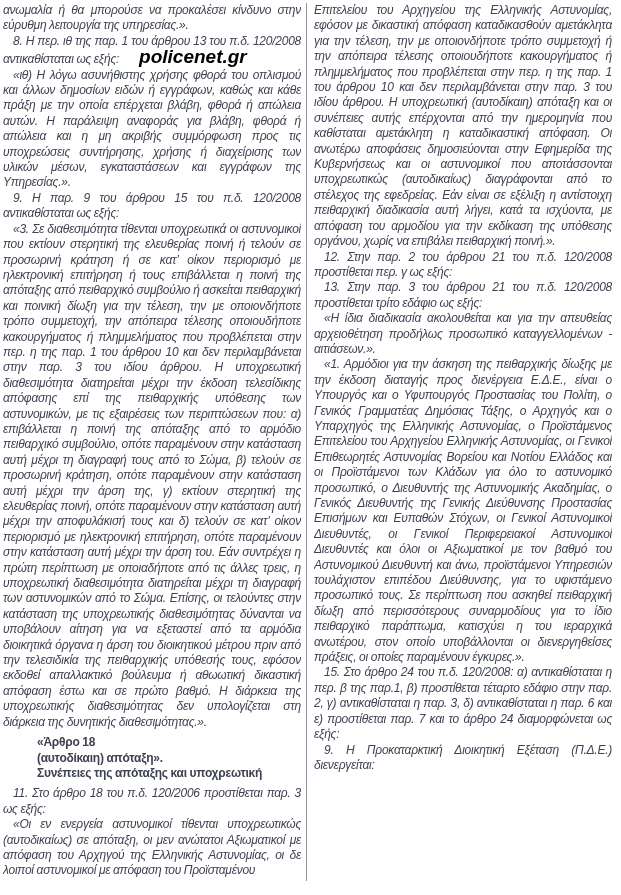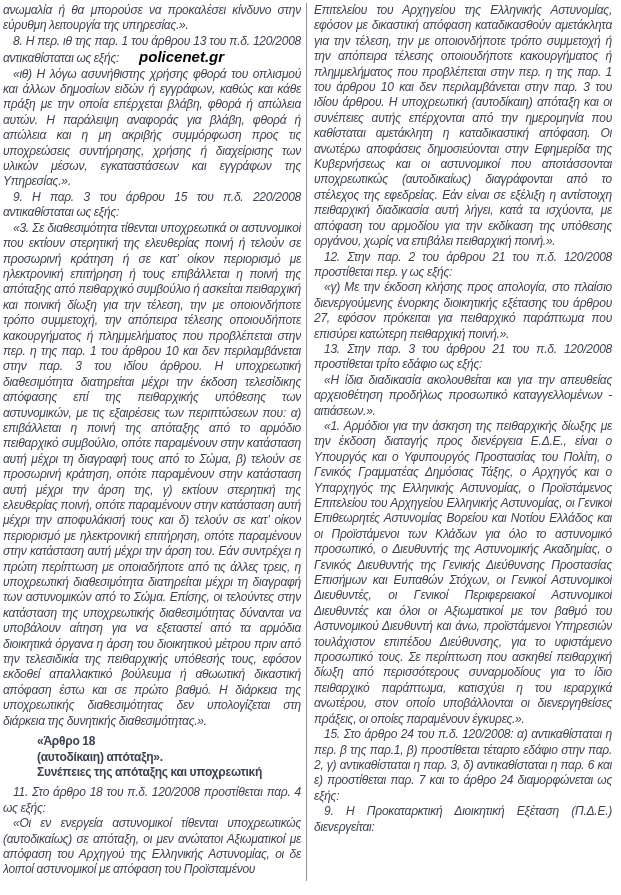--- a/index.html
+++ b/index.html
@@ -53,49 +53,48 @@
     font-weight: bold;
   }
   .article-heading div {
     text-indent: 0;
   }
   .wm {
     display: inline-block;
     margin-left: 20px;
     font-weight: bold;
     color: var(--watermark-color, #000000);
-    font-size: 15px;
+    font-size: 19px;
     letter-spacing: 0;
     word-spacing: 0;
     line-height: 15.4px;
     text-indent: 0;
   }
 </style>
 </head>
 <body style="background: rgb(255, 255, 255);">
 
 <div class="page">
   <div class="col" id="col-0">
       <p class="continuation">ανωμαλία ή θα μπορούσε να προκαλέσει κίνδυνο στην εύρυθμη λειτουργία της υπηρεσίας.».</p>
       <p class="paragraph">8. Η περ. ιθ της παρ. 1 του άρθρου 13 του π.δ. 120/2008 αντικαθίσταται ως εξής:<span class="wm">policenet.gr</span></p>
       <p class="paragraph">«ιθ) Η λόγω ασυνήθιστης χρήσης φθορά του οπλισμού και άλλων δημοσίων ειδών ή εγγράφων, καθώς και κάθε πράξη με την οποία επέρχεται βλάβη, φθορά ή απώλεια αυτών. Η παράλειψη αναφοράς για βλάβη, φθορά ή απώλεια και η μη ακριβής συμμόρφωση προς τις υποχρεώσεις συντήρησης, χρήσης ή διαχείρισης των υλικών μέσων, εγκαταστάσεων και εγγράφων της Υπηρεσίας.».</p>
-      <p class="paragraph">9. Η παρ. 3 του άρθρου 15 του π.δ. 220/2008 αντικαθίσταται ως εξής:</p>
+      <p class="paragraph">9. Η παρ. 9 του άρθρου 15 του π.δ. 120/2008 αντικαθίσταται ως εξής:</p>
       <p class="paragraph">«3. Σε διαθεσιμότητα τίθενται υποχρεωτικά οι αστυνομικοί που εκτίουν στερητική της ελευθερίας ποινή ή τελούν σε προσωρινή κράτηση ή σε κατ’ οίκον περιορισμό με ηλεκτρονική επιτήρηση ή τους επιβάλλεται η ποινή της απόταξης από πειθαρχικό συμβούλιο ή ασκείται πειθαρχική και ποινική δίωξη για την τέλεση, την με οποιονδήποτε τρόπο συμμετοχή, την απόπειρα τέλεσης οποιουδήποτε κακουργήματος ή πλημμελήματος που προβλέπεται στην περ. η της παρ. 1 του άρθρου 10 και δεν περιλαμβάνεται στην παρ. 3 του ιδίου άρθρου. Η υποχρεωτική διαθεσιμότητα διατηρείται μέχρι την έκδοση τελεσίδικης απόφασης επί της πειθαρχικής υπόθεσης των αστυνομικών, με τις εξαιρέσεις των περιπτώσεων που: α) επιβάλλεται η ποινή της απόταξης από το αρμόδιο πειθαρχικό συμβούλιο, οπότε παραμένουν στην κατάσταση αυτή μέχρι τη διαγραφή τους από το Σώμα, β) τελούν σε προσωρινή κράτηση, οπότε παραμένουν στην κατάσταση αυτή μέχρι την άρση της, γ) εκτίουν στερητική της ελευθερίας ποινή, οπότε παραμένουν στην κατάσταση αυτή μέχρι την αποφυλάκισή τους και δ) τελούν σε κατ’ οίκον περιορισμό με ηλεκτρονική επιτήρηση, οπότε παραμένουν στην κατάσταση αυτή μέχρι την άρση του. Εάν συντρέχει η πρώτη περίπτωση με οποιαδήποτε από τις άλλες τρεις, η υποχρεωτική διαθεσιμότητα διατηρείται μέχρι τη διαγραφή των αστυνομικών από το Σώμα. Επίσης, οι τελούντες στην κατάσταση της υποχρεωτικής διαθεσιμότητας δύνανται να υποβάλουν αίτηση για να εξεταστεί από τα αρμόδια διοικητικά όργανα η άρση του διοικητικού μέτρου πριν από την τελεσιδικία της πειθαρχικής υπόθεσής τους, εφόσον εκδοθεί απαλλακτικό βούλευμα ή αθωωτική δικαστική απόφαση έστω και σε πρώτο βαθμό. Η διάρκεια της υποχρεωτικής διαθεσιμότητας δεν υπολογίζεται στη διάρκεια της δυνητικής διαθεσιμότητας.».</p>
       <div class="article-heading">
         <div>«Άρθρο 18</div>
         <div>(αυτοδίκαιη) απόταξη».</div>
         <div>Συνέπειες της απόταξης και υποχρεωτική</div>
       </div>
-      <p class="paragraph">11. Στο άρθρο 18 του π.δ. 120/2008 προστίθεται παρ. 4 ως εξής:</p>
+      <p class="paragraph">11. Στο άρθρο 18 του π.δ. 120/2006 προστίθεται παρ. 3 ως εξής:</p>
       <p class="paragraph">«Οι εν ενεργεία αστυνομικοί τίθενται υποχρεωτικώς (αυτοδικαίως) σε απόταξη, οι μεν ανώτατοι Αξιωματικοί με απόφαση του Αρχηγού της Ελληνικής Αστυνομίας, οι δε λοιποί αστυνομικοί με απόφαση του Προϊσταμένου</p>
     </div>
   <div class="divider"></div>
   <div class="col" id="col-1">
       <p class="continuation">Επιτελείου του Αρχηγείου της Ελληνικής Αστυνομίας, εφόσον με δικαστική απόφαση καταδικασθούν αμετάκλητα για την τέλεση, την με οποιονδήποτε τρόπο συμμετοχή ή την απόπειρα τέλεσης οποιουδήποτε κακουργήματος ή πλημμελήματος που προβλέπεται στην περ. η της παρ. 1 του άρθρου 10 και δεν περιλαμβάνεται στην παρ. 3 του ιδίου άρθρου. Η υποχρεωτική (αυτοδίκαιη) απόταξη και οι συνέπειες αυτής επέρχονται από την ημερομηνία που καθίσταται αμετάκλητη η καταδικαστική απόφαση. Οι ανωτέρω αποφάσεις δημοσιεύονται στην Εφημερίδα της Κυβερνήσεως και οι αστυνομικοί που αποτάσσονται υποχρεωτικώς (αυτοδικαίως) διαγράφονται από το στέλεχος της εφεδρείας. Εάν είναι σε εξέλιξη η αντίστοιχη πειθαρχική διαδικασία αυτή λήγει, κατά τα ισχύοντα, με απόφαση του αρμοδίου για την εκδίκαση της υπόθεσης οργάνου, χωρίς να επιβάλει πειθαρχική ποινή.».</p>
       <p class="paragraph">12. Στην παρ. 2 του άρθρου 21 του π.δ. 120/2008 προστίθεται περ. γ ως εξής:</p>
-      <p class="paragraph">«γ) Με την έκδοση κλήσης προς απολογία, στο πλαίσιο διενεργούμενης ένορκης διοικητικής εξέτασης του άρθρου 27, εφόσον πρόκειται για πειθαρχικό παράπτωμα που επισύρει κατώτερη πειθαρχική ποινή.».</p>
       <p class="paragraph">13. Στην παρ. 3 του άρθρου 21 του π.δ. 120/2008 προστίθεται τρίτο εδάφιο ως εξής:</p>
       <p class="paragraph">«Η ίδια διαδικασία ακολουθείται και για την απευθείας αρχειοθέτηση προδήλως προσωπικό καταγγελλομένων - αιτιάσεων.».</p>
       <p class="paragraph">«1. Αρμόδιοι για την άσκηση της πειθαρχικής δίωξης με την έκδοση διαταγής προς διενέργεια Ε.Δ.Ε., είναι ο Υπουργός και ο Υφυπουργός Προστασίας του Πολίτη, ο Γενικός Γραμματέας Δημόσιας Τάξης, ο Αρχηγός και ο Υπαρχηγός της Ελληνικής Αστυνομίας, ο Προϊστάμενος Επιτελείου του Αρχηγείου Ελληνικής Αστυνομίας, οι Γενικοί Επιθεωρητές Αστυνομίας Βορείου και Νοτίου Ελλάδος και οι Προϊστάμενοι των Κλάδων για όλο το αστυνομικό προσωπικό, ο Διευθυντής της Αστυνομικής Ακαδημίας, ο Γενικός Διευθυντής της Γενικής Διεύθυνσης Προστασίας Επισήμων και Ευπαθών Στόχων, οι Γενικοί Αστυνομικοί Διευθυντές, οι Γενικοί Περιφερειακοί Αστυνομικοί Διευθυντές και όλοι οι Αξιωματικοί με τον βαθμό του Αστυνομικού Διευθυντή και άνω, προϊστάμενοι Υπηρεσιών τουλάχιστον επιπέδου Διεύθυνσης, για το υφιστάμενο προσωπικό τους. Σε περίπτωση που ασκηθεί πειθαρχική δίωξη από περισσότερους συναρμοδίους για το ίδιο πειθαρχικό παράπτωμα, κατισχύει η του ιεραρχικά ανωτέρου, στον οποίο υποβάλλονται οι διενεργηθείσες πράξεις, οι οποίες παραμένουν έγκυρες.».</p>
       <p class="paragraph">15. Στο άρθρο 24 του π.δ. 120/2008: α) αντικαθίσταται η περ. β της παρ.1, β) προστίθεται τέταρτο εδάφιο στην παρ. 2, γ) αντικαθίσταται η παρ. 3, δ) αντικαθίσταται η παρ. 6 και ε) προστίθεται παρ. 7 και το άρθρο 24 διαμορφώνεται ως εξής:</p>
       <p class="paragraph">9. Η Προκαταρκτική Διοικητική Εξέταση (Π.Δ.Ε.) διενεργείται:</p>
     </div>
 </div>
 
 </body></html>

